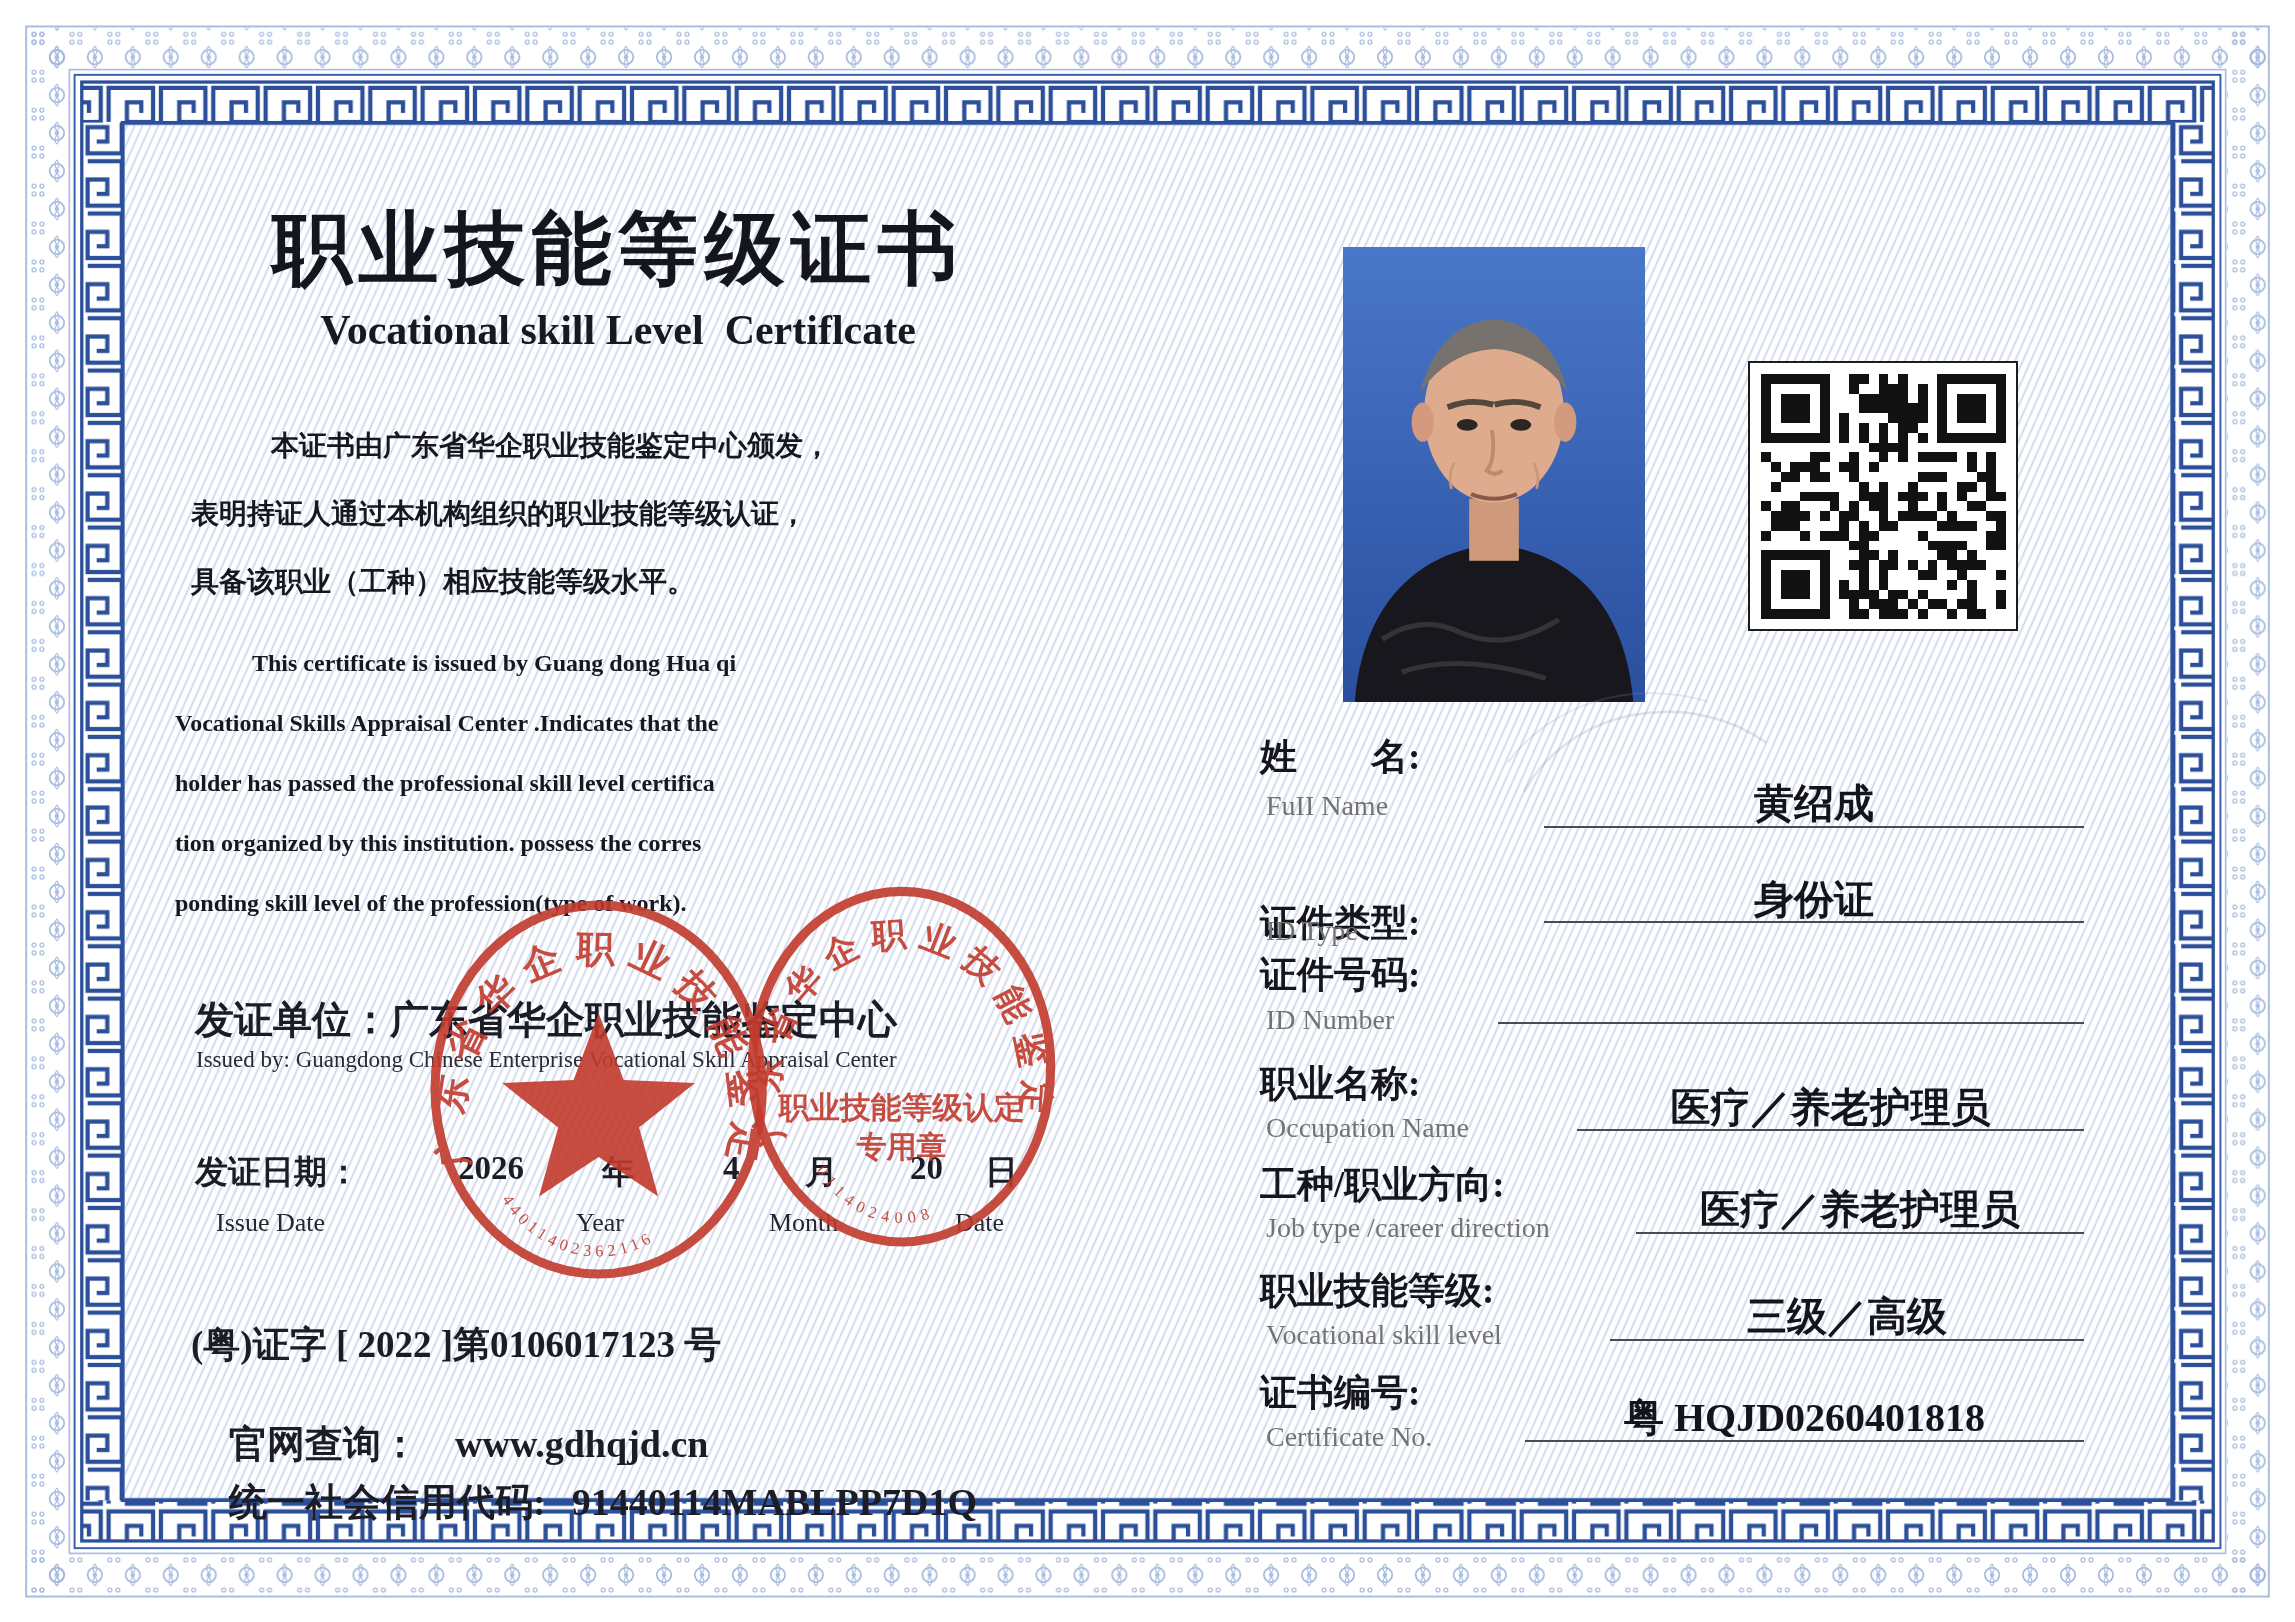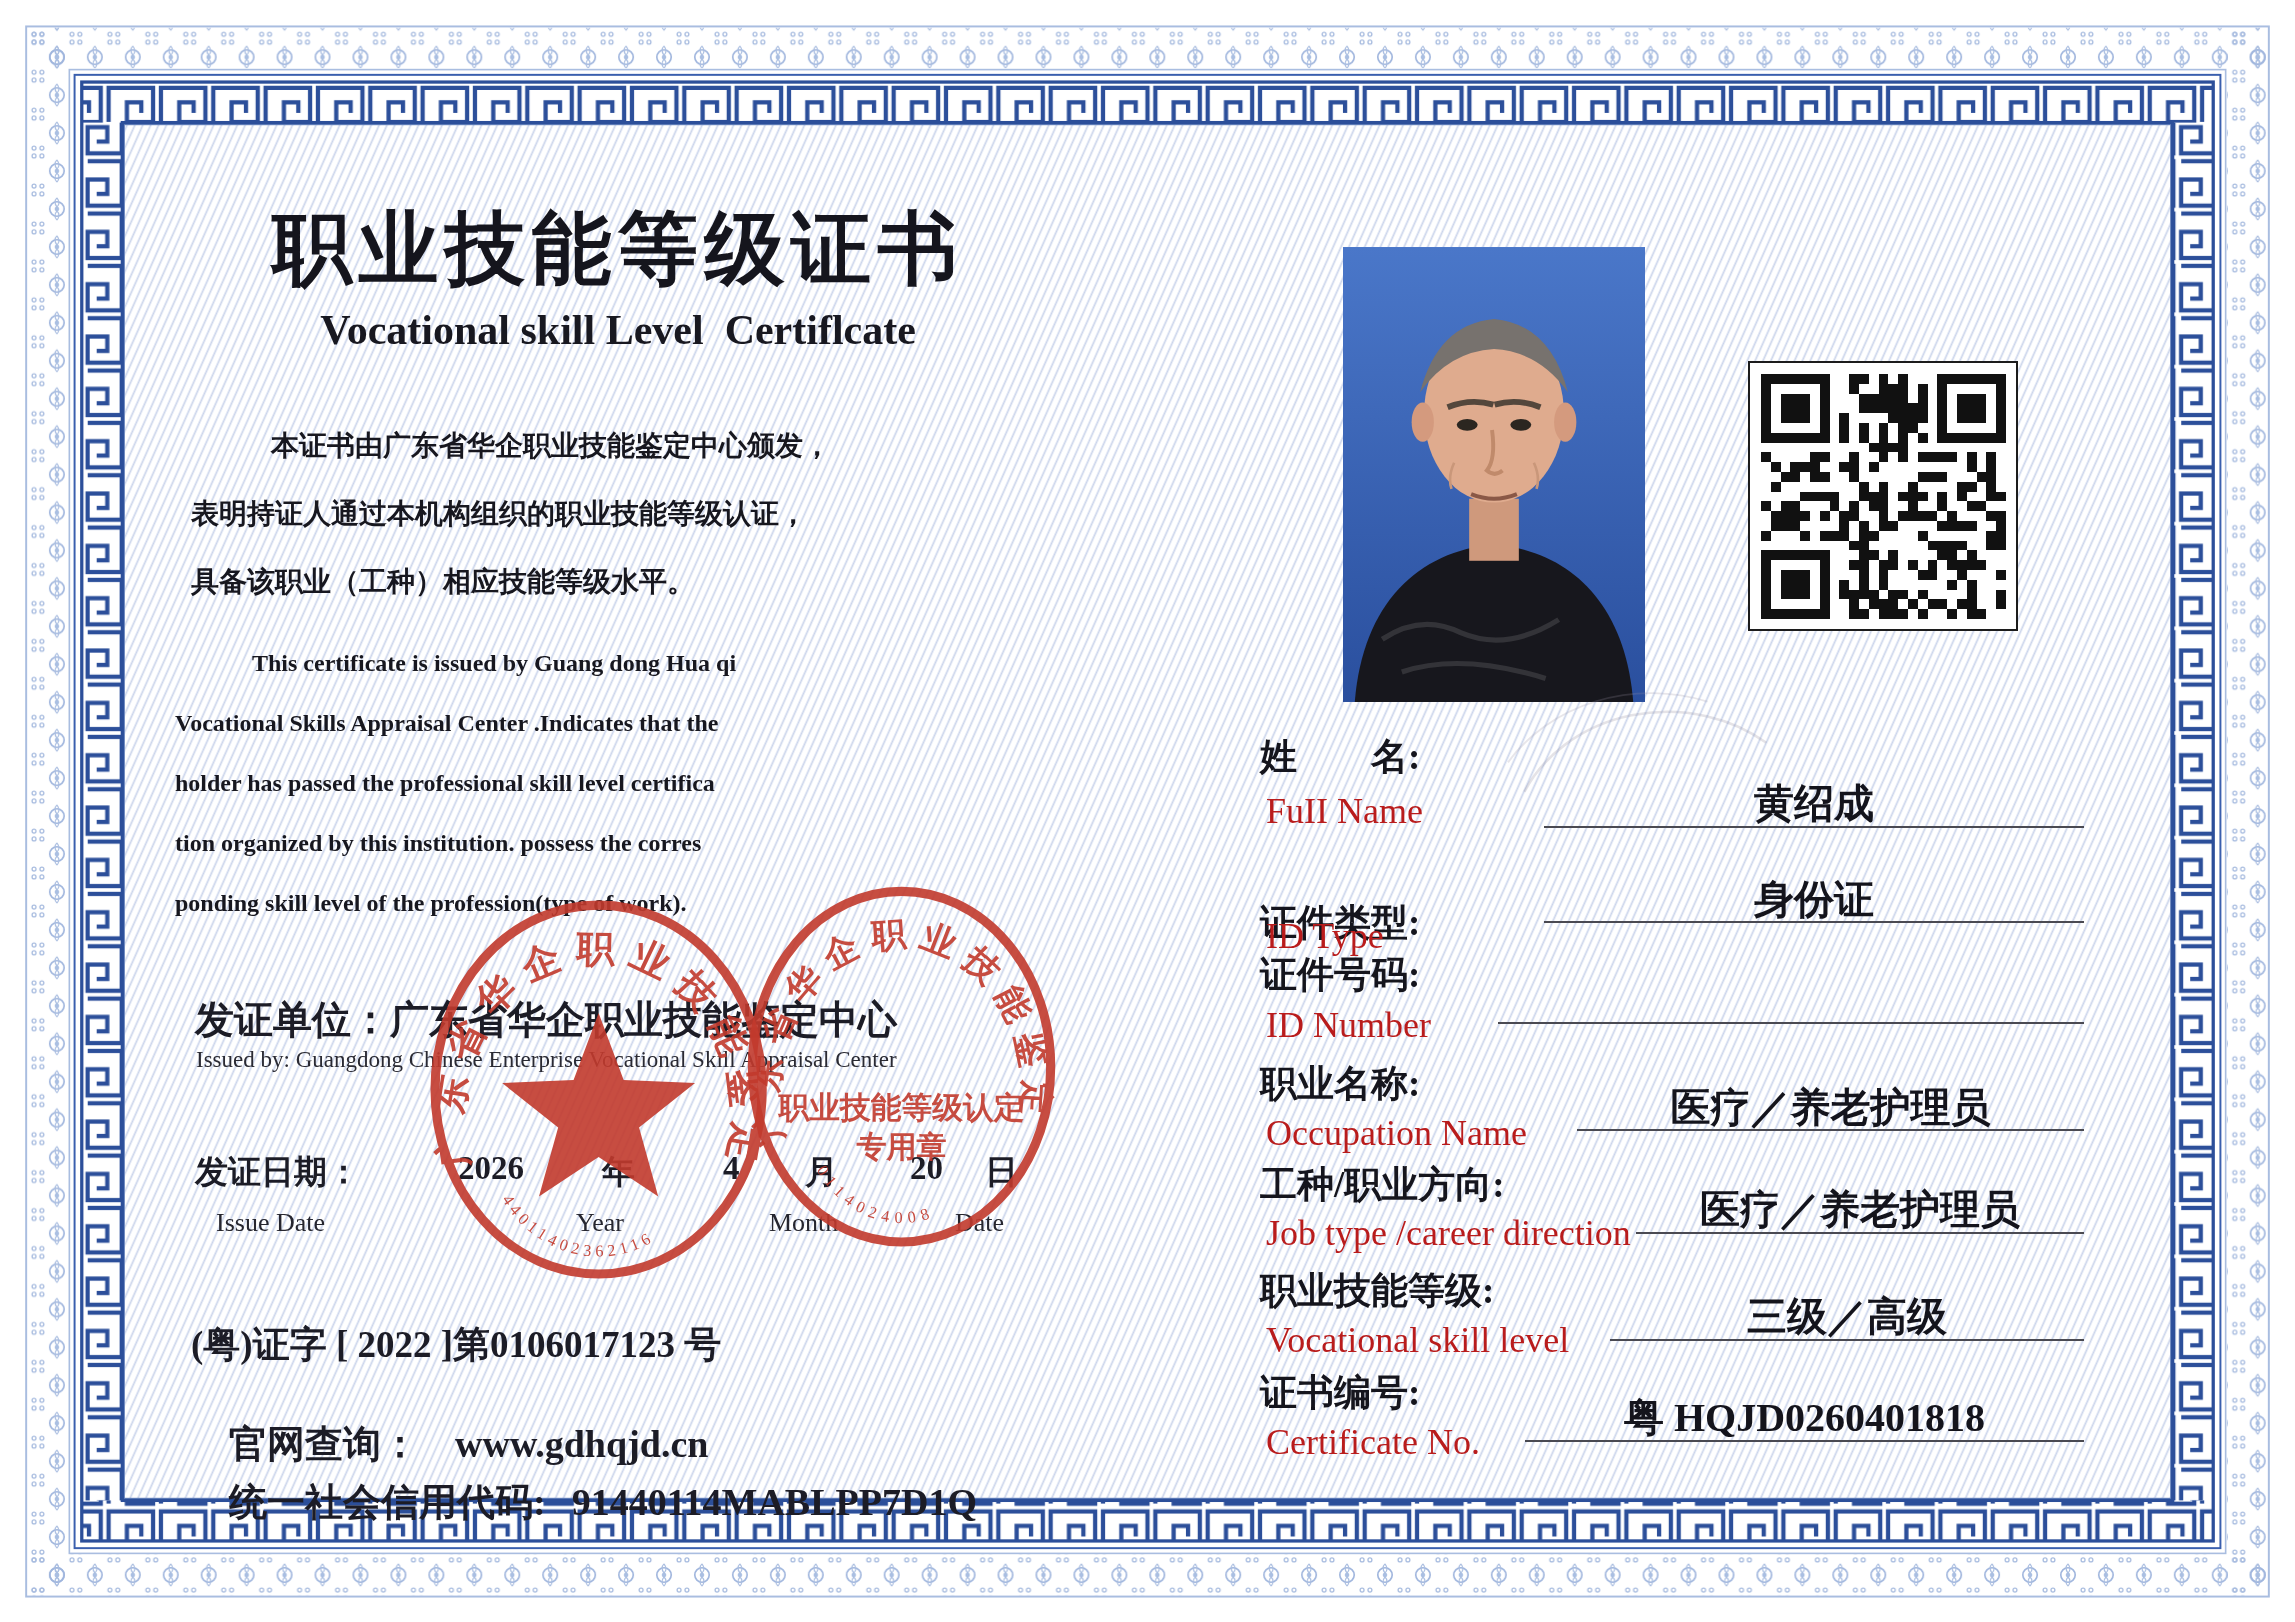--- a/index.html
+++ b/index.html
@@ -19,21 +19,21 @@
   .issuer-cn{left:195px;top:993px;font-size:39px;font-weight:600;white-space:pre;}
   .issuer-en{left:196px;top:1047px;font-size:23px;color:#2a2a33;}
   .date-cn{top:1150px;font-size:33px;font-weight:600;white-space:pre;}
   .date-en{top:1208px;font-size:26px;color:#26262f;}
   .regline{left:191px;top:1320px;font-size:37px;font-weight:600;white-space:pre;}
   .webline{left:191px;top:1375px;font-size:38px;font-weight:600;white-space:pre;}
   .creditline{left:191px;top:1433px;font-size:38px;font-weight:600;white-space:pre;}
   .latin{font-family:"Liberation Serif","DejaVu Serif",serif;}
   
   .flabel-cn{left:1260px;font-size:37px;font-weight:700;white-space:pre;color:#15151d;}
-  .flabel-en{left:1266px;font-size:36px;color:#b91c1c;text-align:right;}
+  .flabel-en{left:1266px;font-size:28px;color:#737373;text-align:right;}
   .fline{height:0;border-bottom:2.6px solid #4a4a52;}
   .fval{font-size:40px;font-weight:600;text-align:center;color:#14141c;white-space:pre;}
   
   .photo{left:1343px;top:247px;width:302px;height:455px;}
   .qr-card{left:1748px;top:361px;width:270px;height:270px;background:#ffffff;
            border:2.6px solid #1c1c1c;box-sizing:border-box;padding:10.5px;}
   .qr-card svg{display:block;width:100%;height:100%;}
   .stampsvg{position:absolute;left:0;top:0;pointer-events:none;}
 </style>
 </head>

